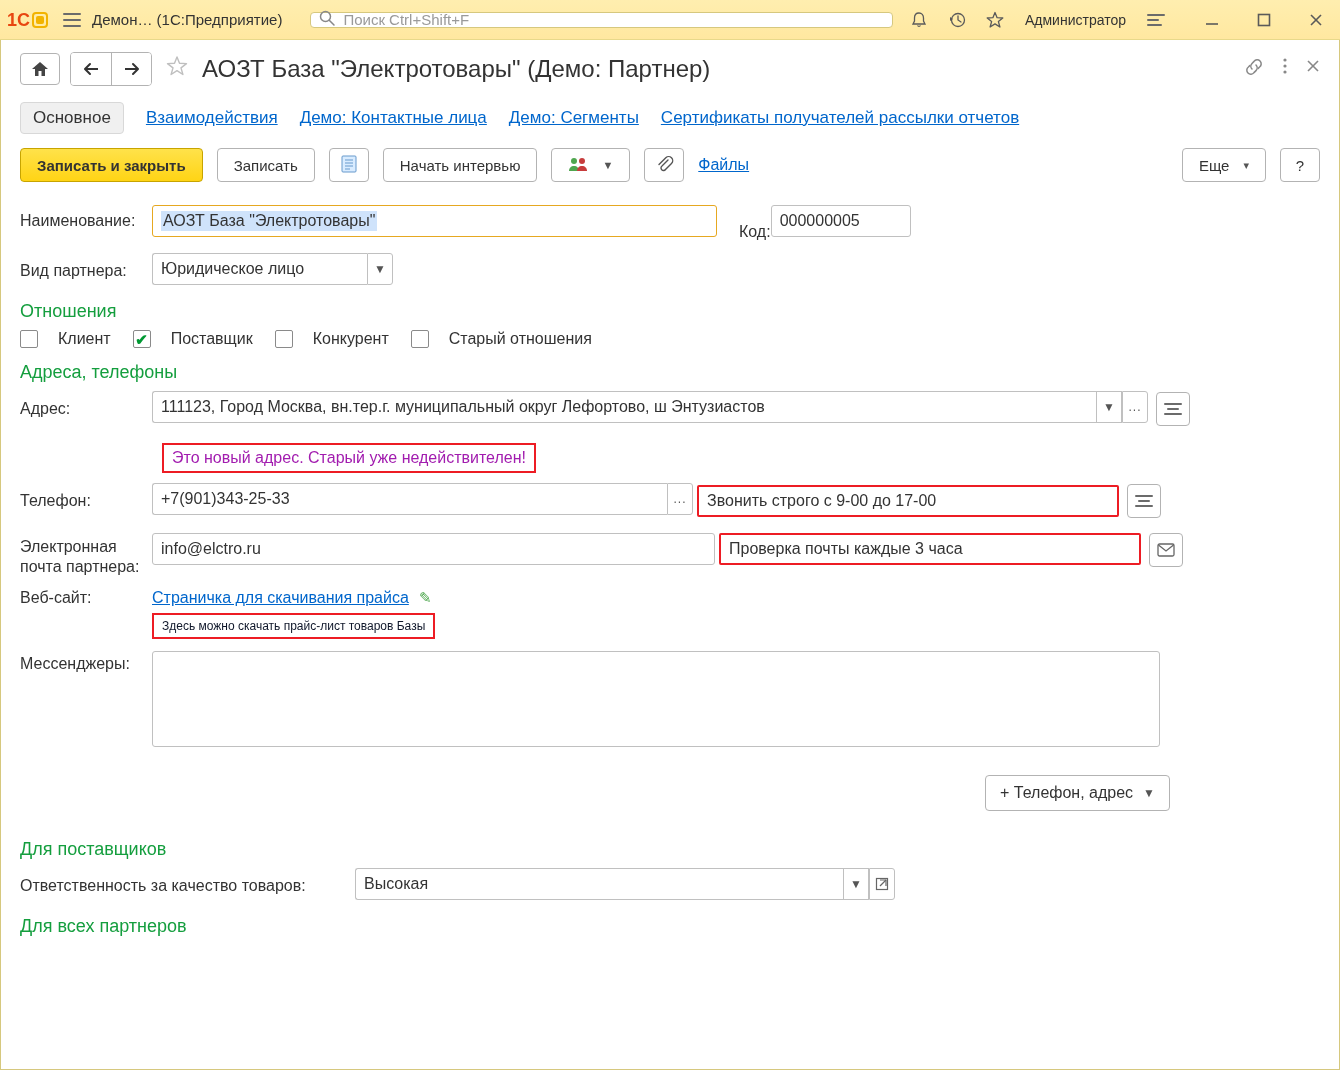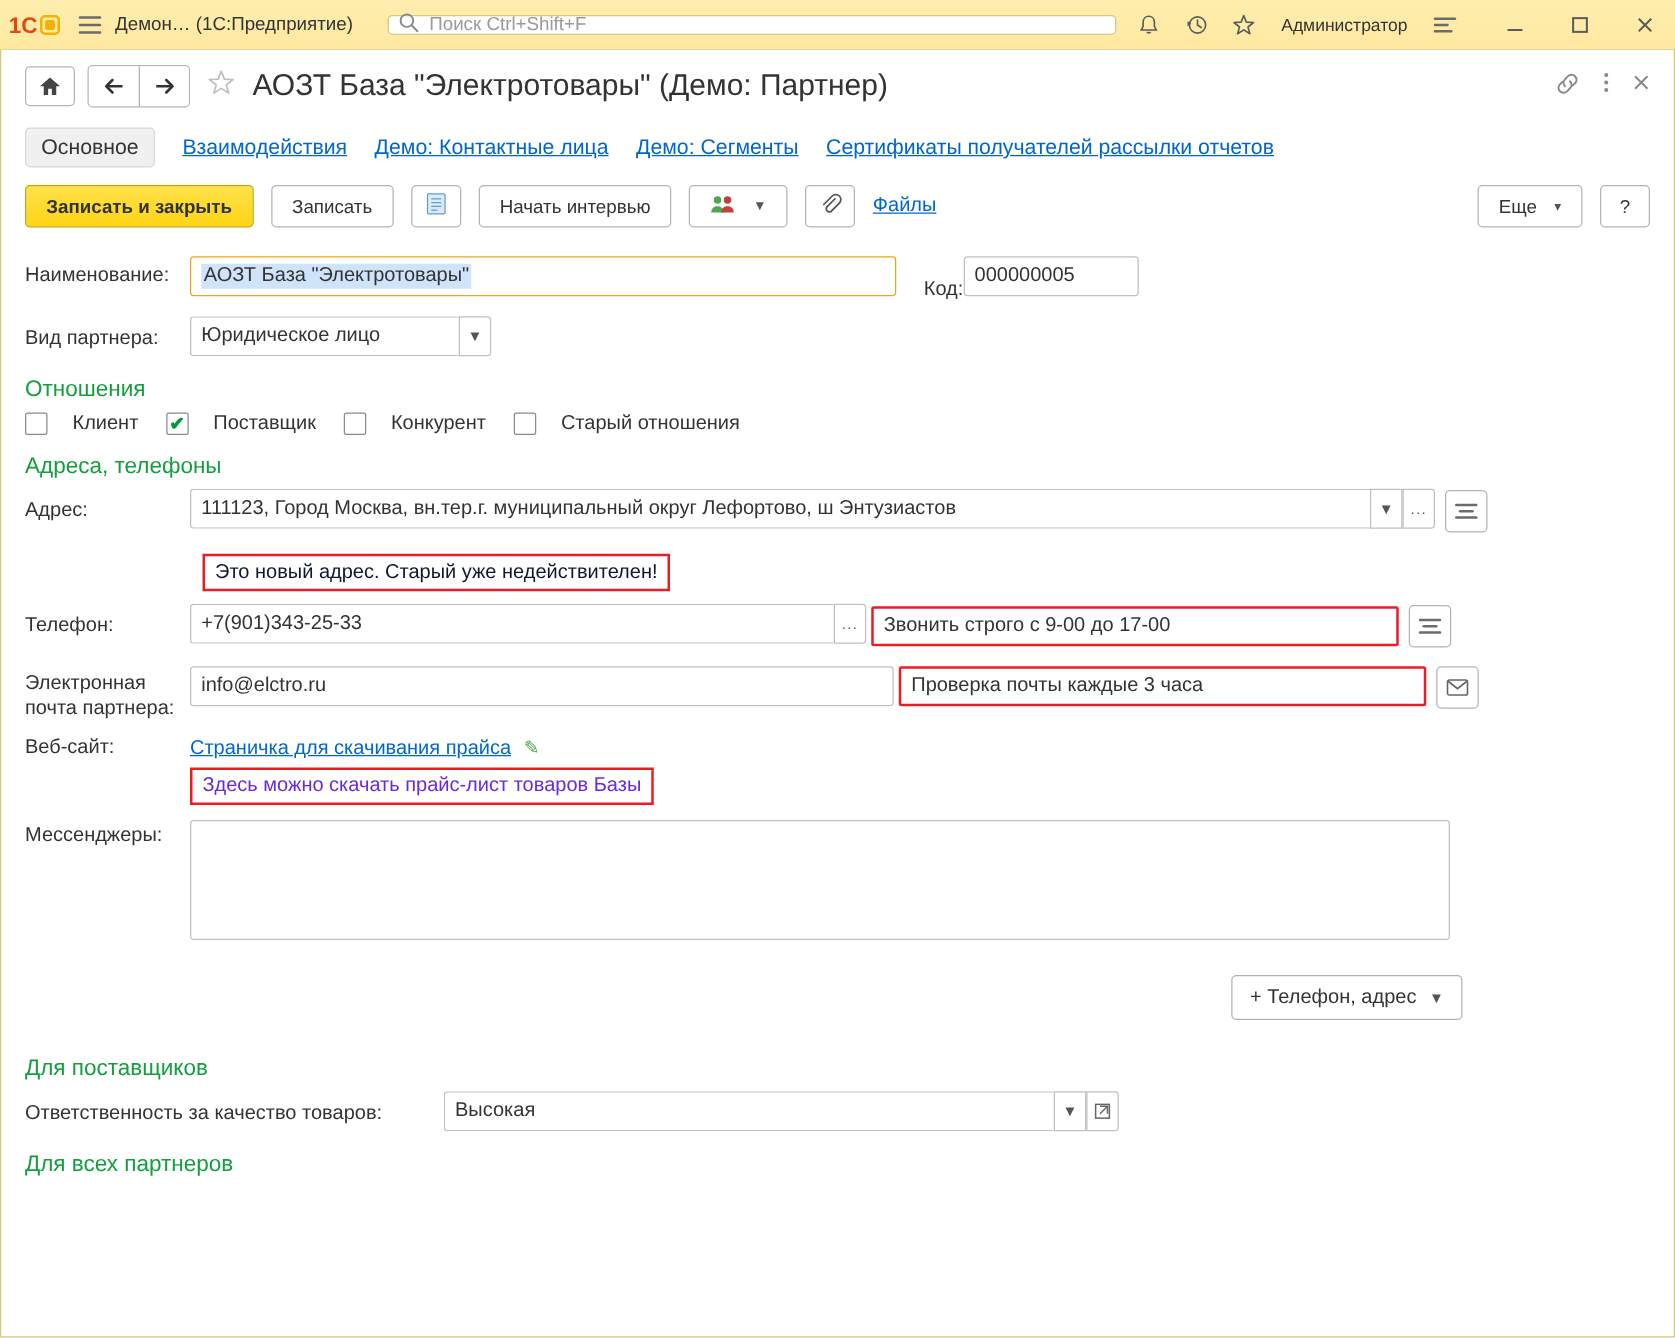--- a/index.html
+++ b/index.html
@@ -77,35 +77,35 @@
   .combo .cbtn:first-of-type{ border-left:none; }
 
   .section-title{ color:var(--section-green); font-size:18px; margin:6px 0 8px 0; }
 
   .check-row{ display:flex; align-items:center; gap:22px; margin-bottom:14px; }
   .chk{ display:inline-flex; align-items:center; gap:20px; font-size:16px; cursor:pointer; }
   .chkbox{ width:18px; height:18px; border:1px solid #8a8a8a; border-radius:2px; background:#fff; display:inline-flex; align-items:center; justify-content:center; }
   .chkbox.checked::after{ content:"✔"; color:var(--green); font-size:15px; line-height:1; font-weight:bold; }
 
   .addr-row .combo .fld{ width:944px; }
-  .note-red{ border:2px solid var(--red); display:inline-block; color:#0f172a; background:#fff; font-size:16px; padding:4px 8px; margin:4px 0 10px 142px; }
+  .note-red{ border:2px solid var(--red); display:inline-block; color:#a21caf; background:#fff; font-size:16px; padding:4px 8px; margin:4px 0 10px 142px; }
   .sidebtn{ width:34px; height:34px; border:1px solid var(--btn-border); border-radius:4px; background:#fff; display:flex; align-items:center; justify-content:center; cursor:pointer; font-size:16px; color:#555; margin-left:8px; }
   .sidebtn.lines span{ display:block; width:18px; height:2px; background:#6b6b6b; border-radius:1px; }
   .sidebtn.lines{ flex-direction:column; gap:3px; }
   .sidebtn.lines.centered span:nth-child(2){ width:12px; }
 
   .phone-row .combo .fld{ width:515px; }
   .red-field{ height:32px; border:2px solid var(--red); border-radius:2px; padding:0 8px; font-size:16px; display:flex; align-items:center; width:422px; }
 
   .email-row .fld.simple{ width:563px; }
 
   .web-row{ align-items:flex-start; }
   .web-link{ color:var(--link); text-decoration:underline; font-size:16px; cursor:pointer; }
   .pencil{ color:#4ca64c; font-size:15px; margin-left:6px; }
-  .web-note{ border:2px solid var(--red); color:#6d28d9; font-size:16px; padding:4px 8px; margin-top:6px; display:inline-block; }
+  .web-note{ border:2px solid var(--red); color:#0f172a; font-size:12px; padding:4px 8px; margin-top:6px; display:inline-block; }
 
   .msg-box{ width:1008px; height:96px; border:1px solid var(--grey-border); border-radius:3px; background:#fff; }
 
   .add-contact-row{ display:flex; justify-content:flex-end; padding:16px 0 22px 0; }
   .add-contact-btn{ height:36px; border:1px solid var(--btn-border); border-radius:4px; display:inline-flex; align-items:center; padding:0 14px; gap:10px; cursor:pointer; font-size:16px; }
 
   .quality-row .combo .fld{ width:488px; }
 
   svg{ overflow:visible; }
 

